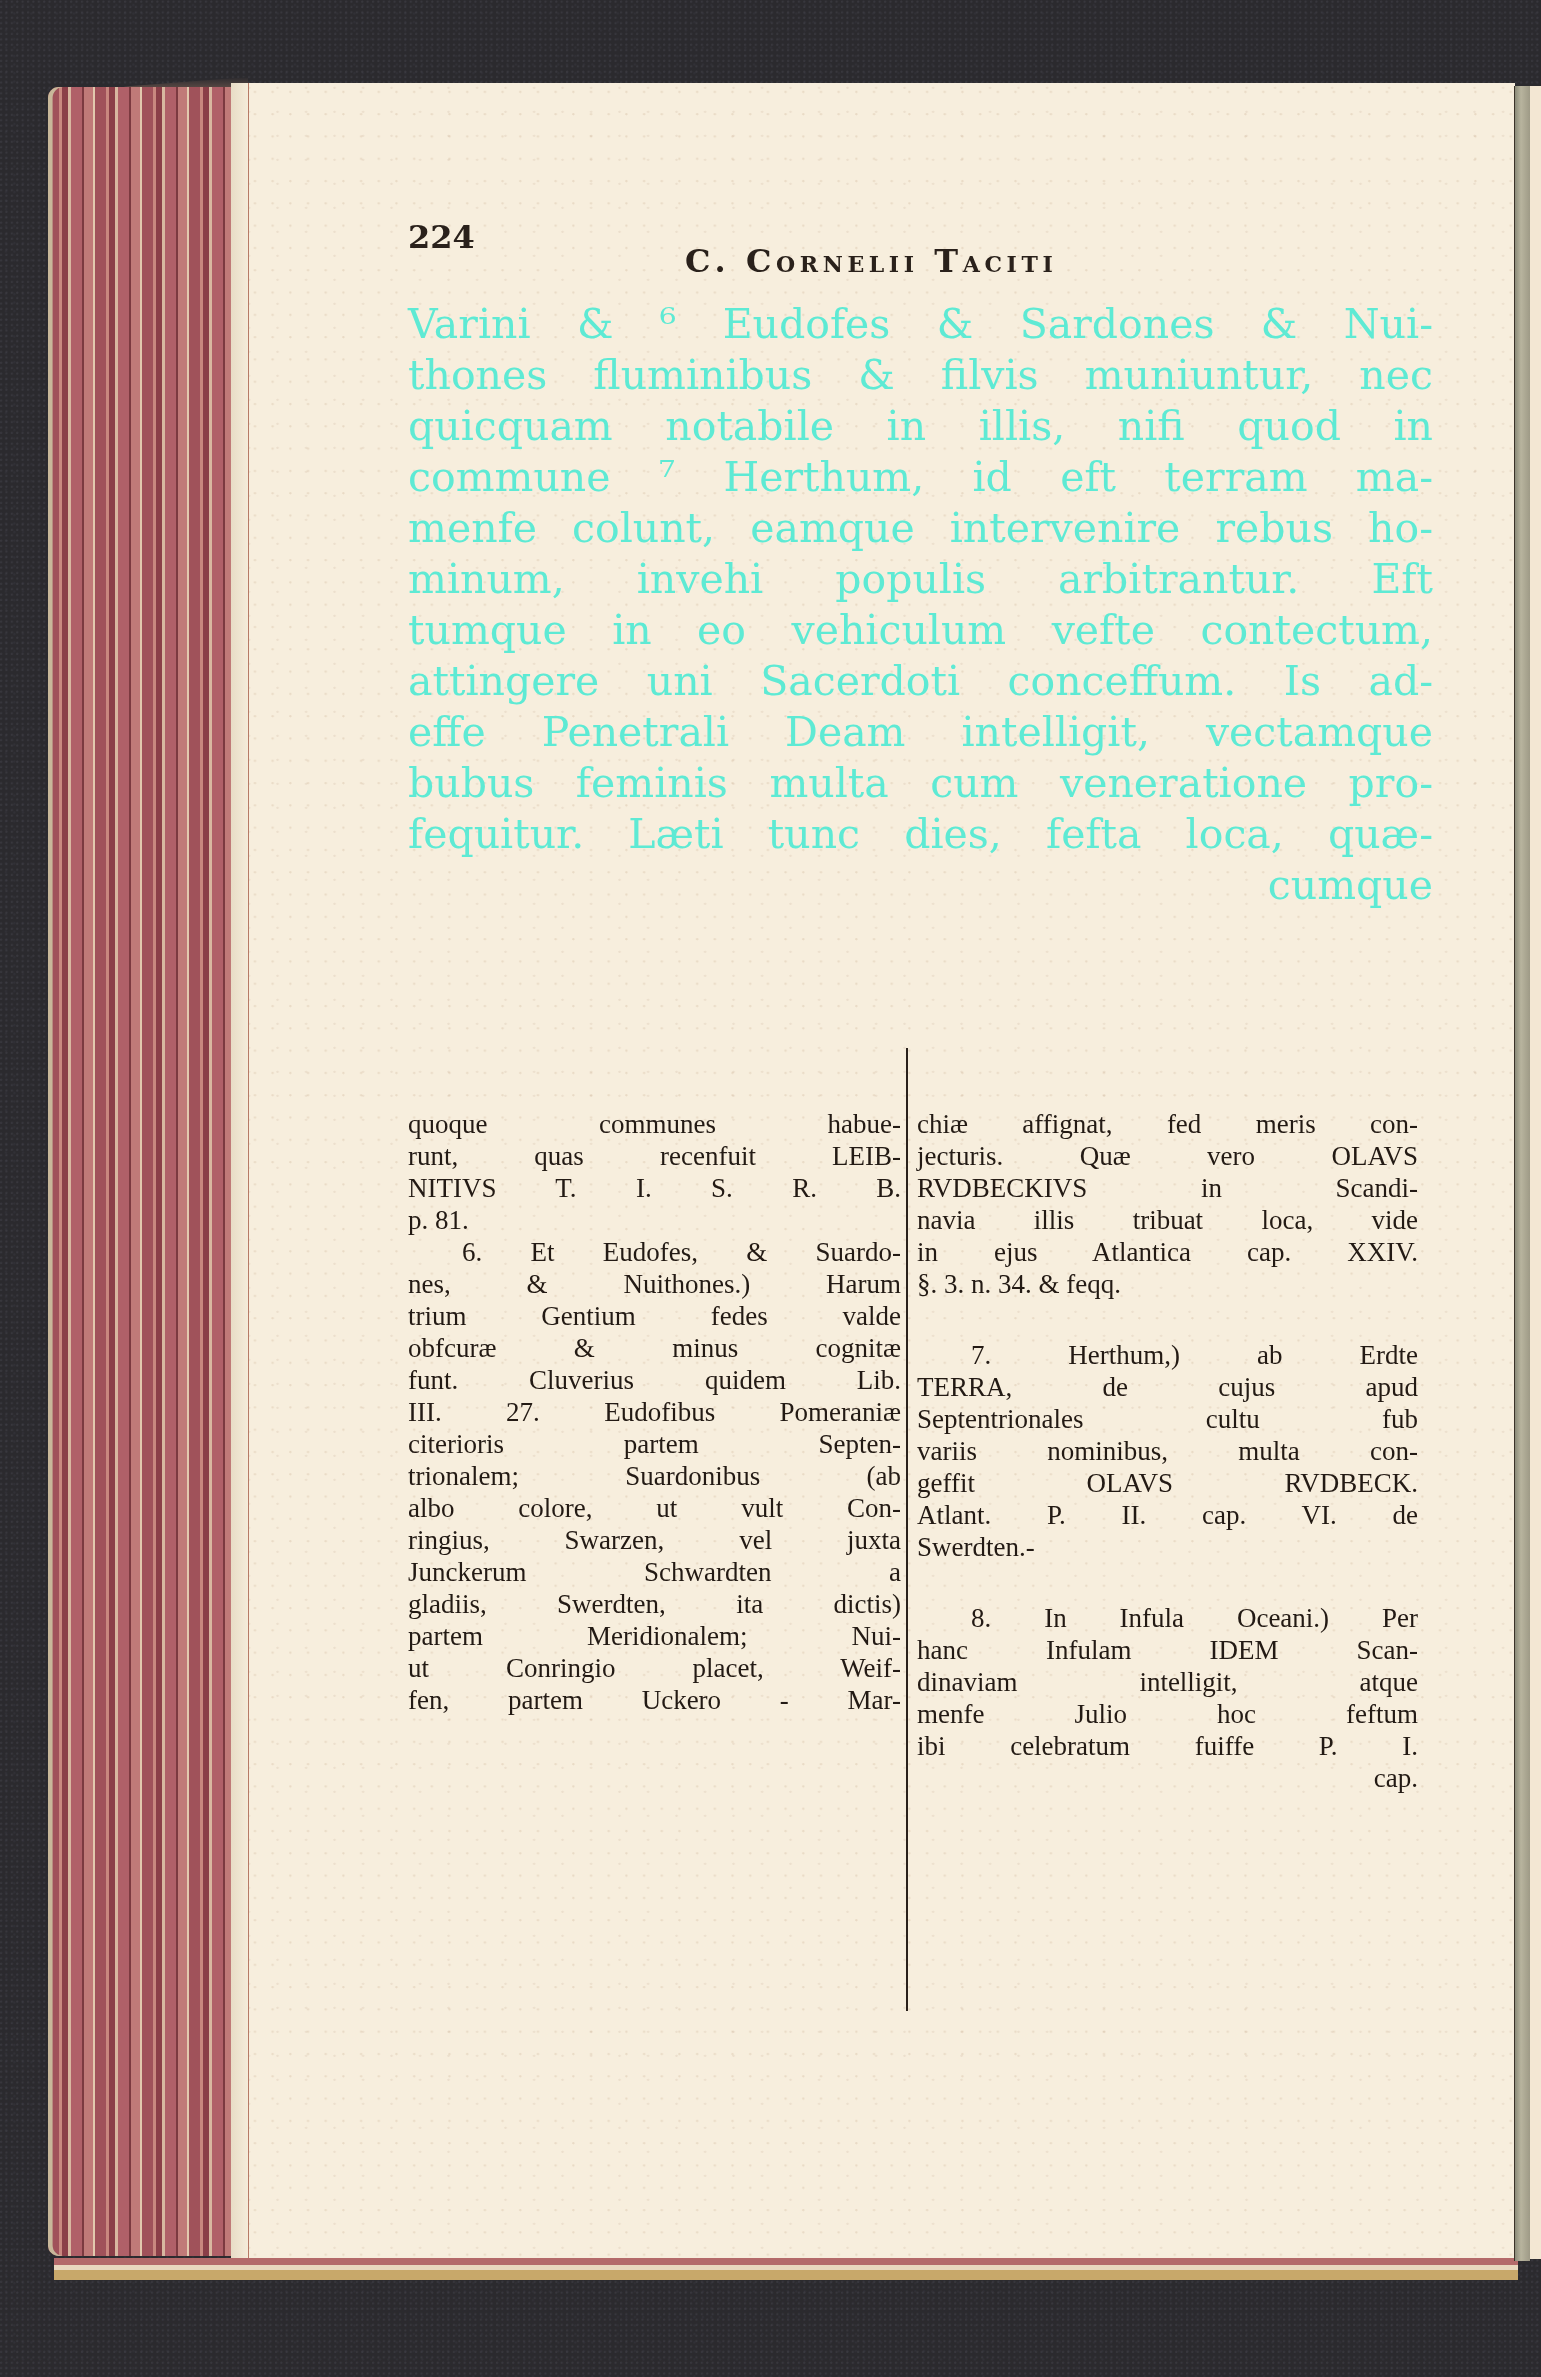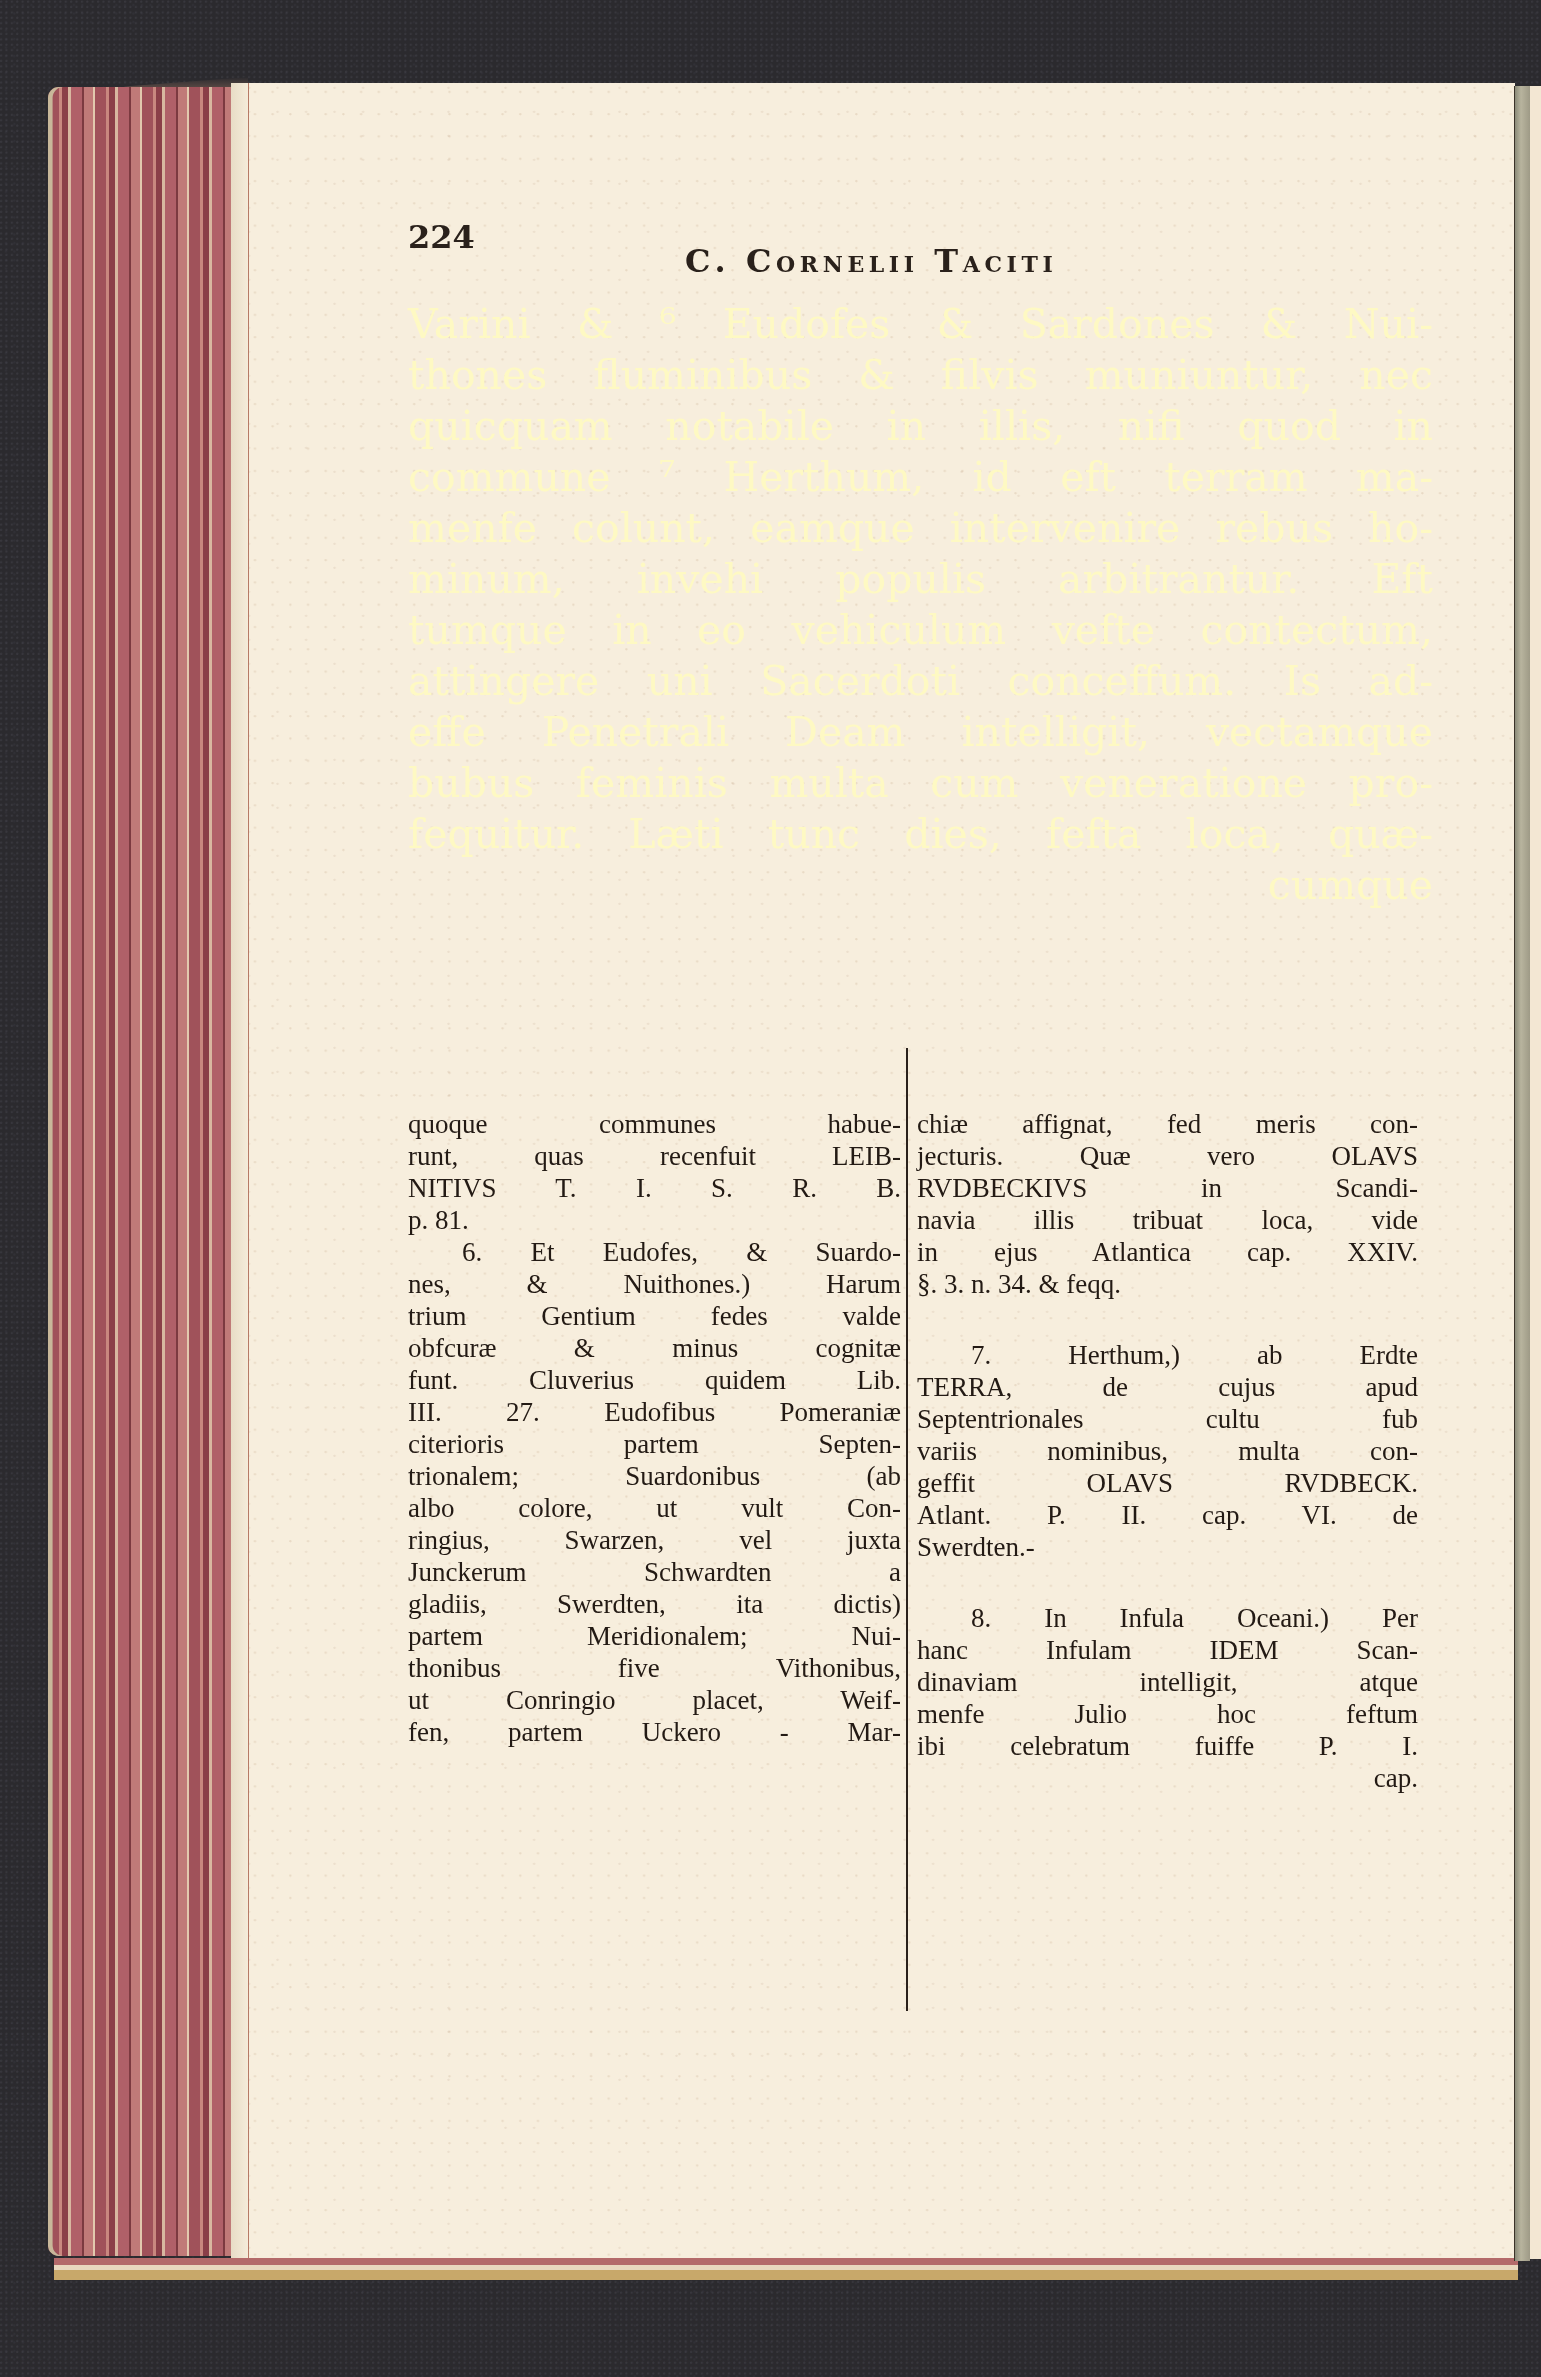--- a/index.html
+++ b/index.html
@@ -58,21 +58,21 @@
   }
   .page-number {
     position: absolute; left: 0; top: 0; font-size: 32px; font-weight: bold;
   }
   .running-title {
     position: absolute; left: 277px; top: 0; font-size: 32px; font-weight: bold;
     font-variant: small-caps; letter-spacing: 4.6px; margin-top: 24px;
   }
   .main-text {
     position: absolute; left: 408px; top: 299px; width: 1025px;
-    color: #fef9c3; font-size: 41px; line-height: 51px;
+    color: #5eead4; font-size: 41px; line-height: 51px;
   }
   .line {
     display: block; white-space: nowrap; text-align: justify; text-align-last: justify;
     height: 51px;
   }
   .line.right { text-align-last: right; }
   .notes {
     position: absolute; top: 1108px; color: #231a14; font-size: 27px; line-height: 32px;
     font-family: "Liberation Serif", serif;
   }
@@ -132,21 +132,20 @@
   <span class="note-line">obfcuræ &amp; minus cognitæ</span>
   <span class="note-line">funt. Cluverius quidem Lib.</span>
   <span class="note-line">III. 27. Eudofibus Pomeraniæ</span>
   <span class="note-line">citerioris partem Septen-</span>
   <span class="note-line">trionalem; Suardonibus (ab</span>
   <span class="note-line">albo colore, ut vult Con-</span>
   <span class="note-line">ringius, Swarzen, vel juxta</span>
   <span class="note-line">Junckerum Schwardten a</span>
   <span class="note-line">gladiis, Swerdten, ita dictis)</span>
   <span class="note-line">partem Meridionalem; Nui-</span>
-  <span class="note-line">thonibus five Vithonibus,</span>
   <span class="note-line">ut Conringio placet, Weif-</span>
   <span class="note-line">fen, partem Uckero - Mar-</span>
 </div>
 
 <div class="column-rule"></div>
 
 <div class="notes right">
   <span class="note-line">chiæ affignat, fed meris con-</span>
   <span class="note-line">jecturis. Quæ vero OLAVS</span>
   <span class="note-line">RVDBECKIVS in Scandi-</span>

